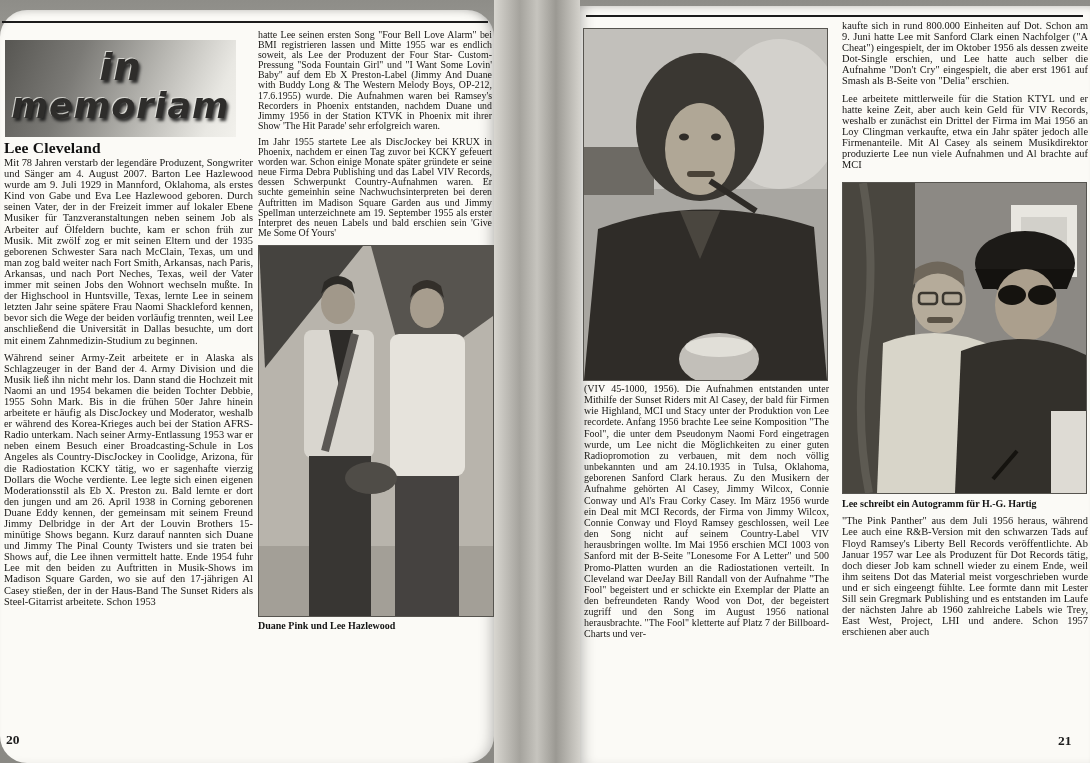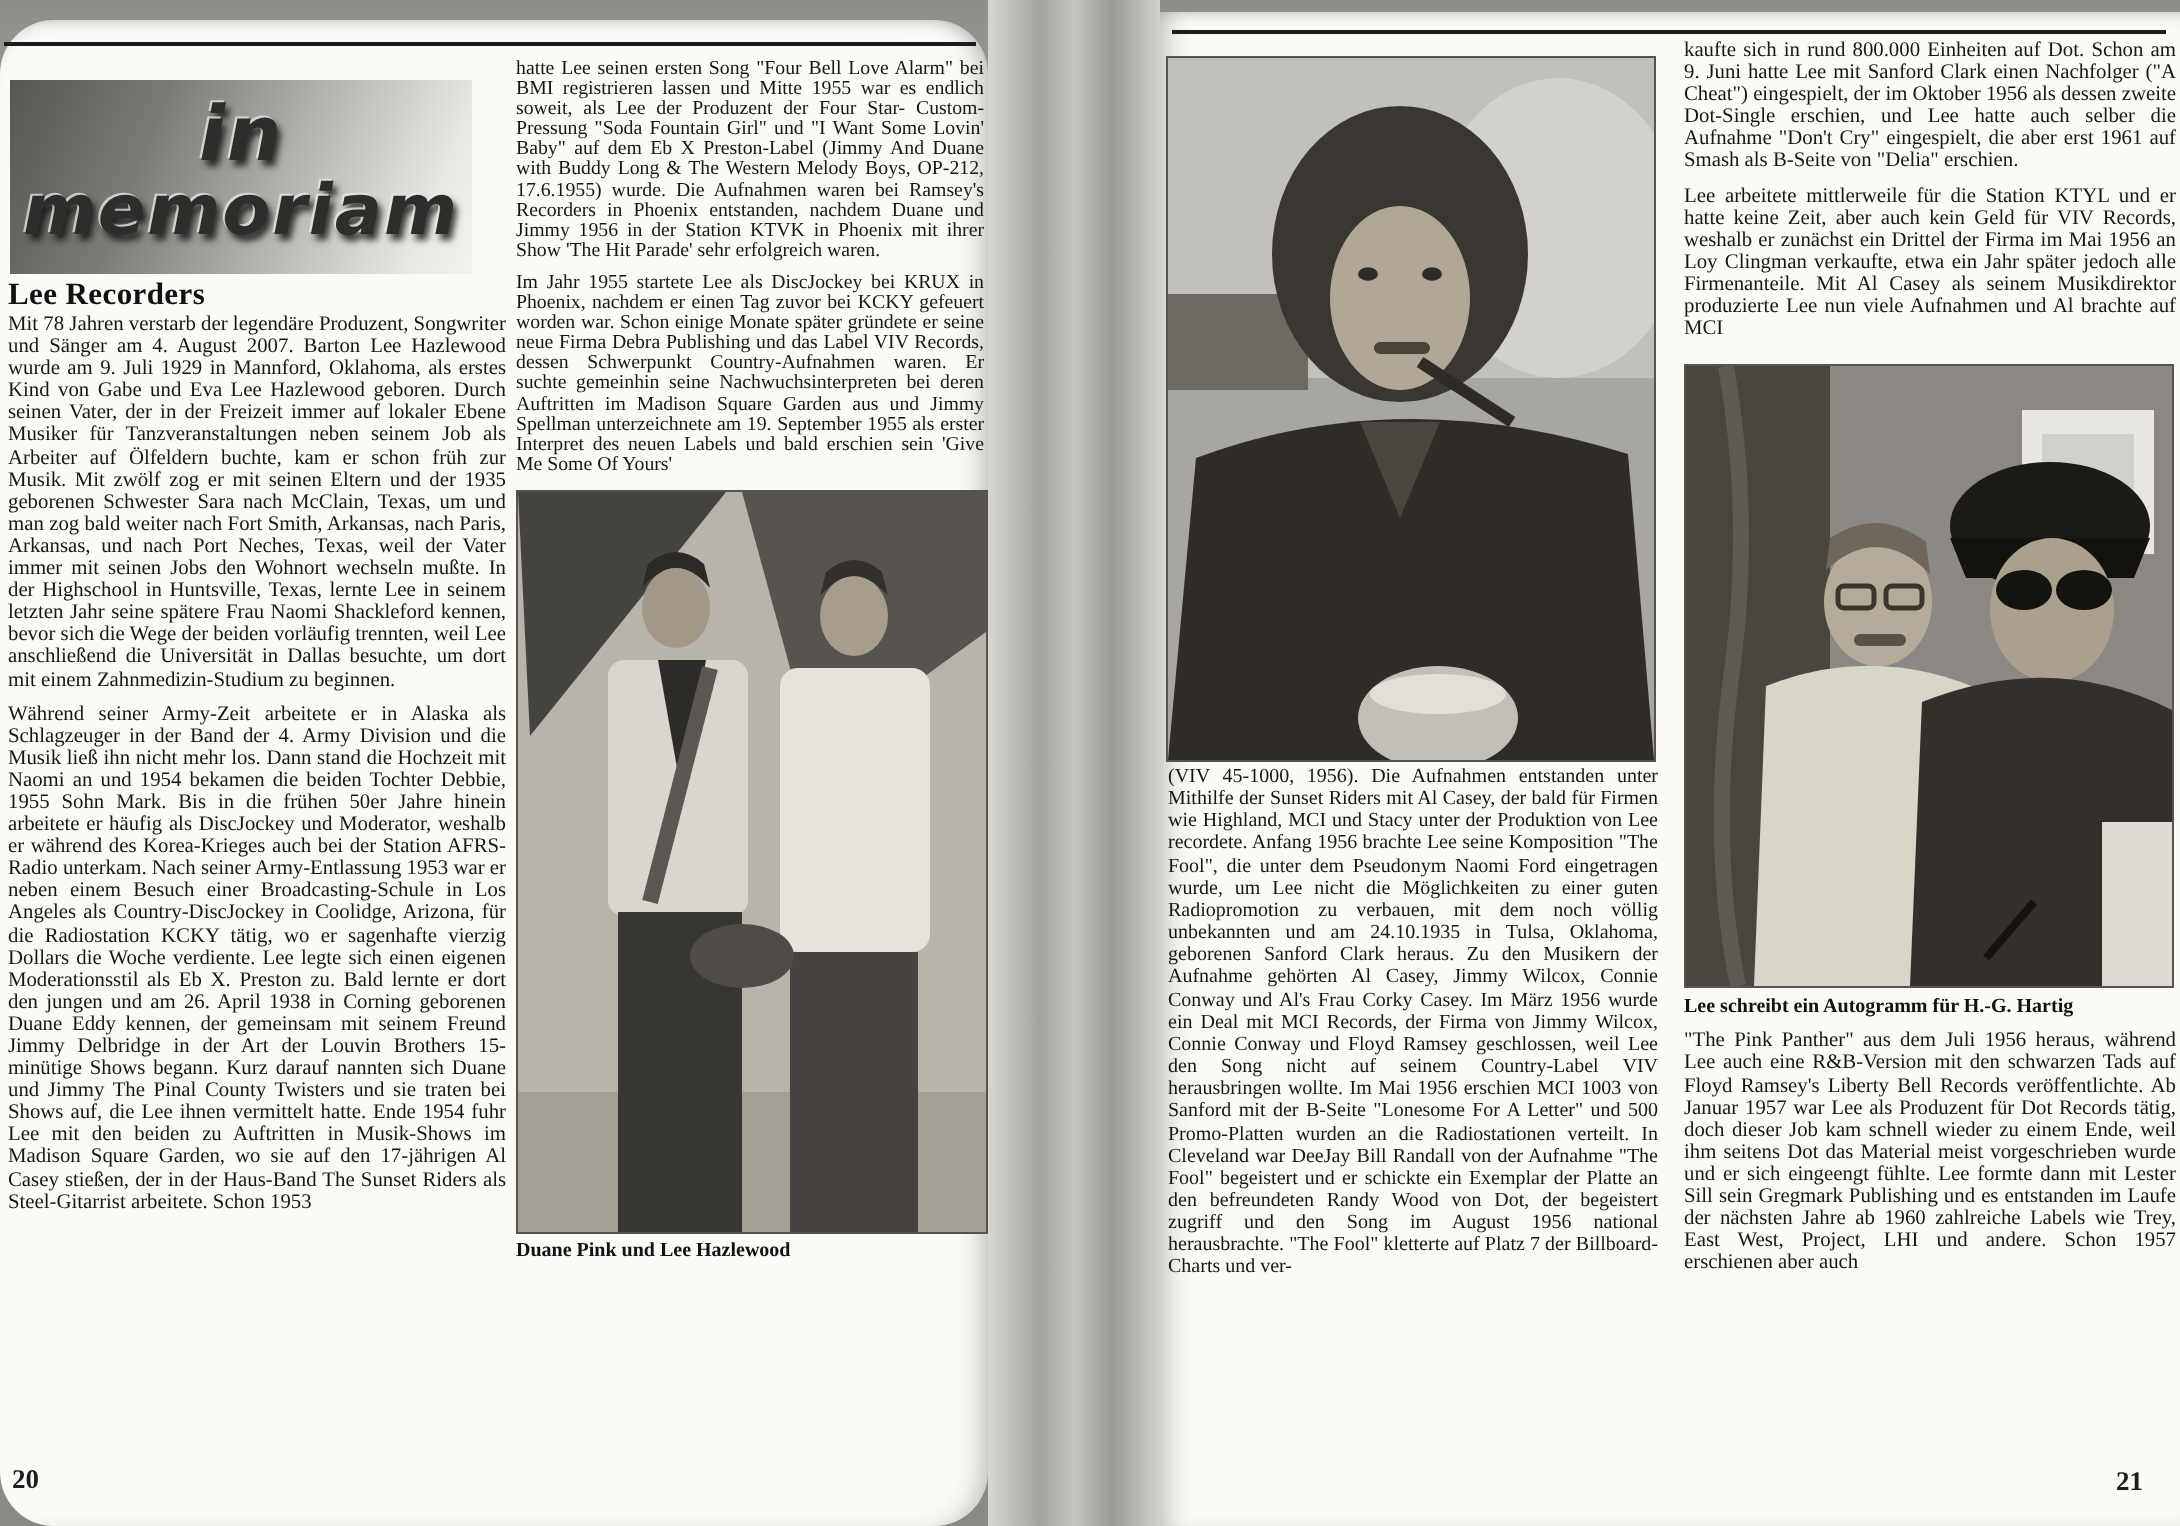--- a/index.html
+++ b/index.html
@@ -61,21 +61,21 @@
   <div class="gutter"></div>
 
   <div class="page page-left">
     <div class="toprule rule-left"></div>
 
     <div class="memoriam">
       <div class="l1">in</div>
       <div class="l2">memoriam</div>
     </div>
 
-    <div class="heading">Lee Recorders</div>
+    <div class="heading">Lee Cleveland</div>
 
     <div class="bodycol col-l1">
       <p>Mit 78 Jahren verstarb der legendäre Produzent, Songwriter und Sänger am 4. August 2007. Barton Lee Hazlewood wurde am 9. Juli 1929 in Mannford, Oklahoma, als erstes Kind von Gabe und Eva Lee Hazlewood geboren. Durch seinen Vater, der in der Freizeit immer auf lokaler Ebene Musiker für Tanzveranstaltungen neben seinem Job als Arbeiter auf Ölfeldern buchte, kam er schon früh zur Musik. Mit zwölf zog er mit seinen Eltern und der 1935 geborenen Schwester Sara nach McClain, Texas, um und man zog bald weiter nach Fort Smith, Arkansas, nach Paris, Arkansas, und nach Port Neches, Texas, weil der Vater immer mit seinen Jobs den Wohnort wechseln mußte. In der Highschool in Huntsville, Texas, lernte Lee in seinem letzten Jahr seine spätere Frau Naomi Shackleford kennen, bevor sich die Wege der beiden vorläufig trennten, weil Lee anschließend die Universität in Dallas besuchte, um dort mit einem Zahnmedizin-Studium zu beginnen.</p>
       <p>Während seiner Army-Zeit arbeitete er in Alaska als Schlagzeuger in der Band der 4. Army Division und die Musik ließ ihn nicht mehr los. Dann stand die Hochzeit mit Naomi an und 1954 bekamen die beiden Tochter Debbie, 1955 Sohn Mark. Bis in die frühen 50er Jahre hinein arbeitete er häufig als DiscJockey und Moderator, weshalb er während des Korea-Krieges auch bei der Station AFRS-Radio unterkam. Nach seiner Army-Entlassung 1953 war er neben einem Besuch einer Broadcasting-Schule in Los Angeles als Country-DiscJockey in Coolidge, Arizona, für die Radiostation KCKY tätig, wo er sagenhafte vierzig Dollars die Woche verdiente. Lee legte sich einen eigenen Moderationsstil als Eb X. Preston zu. Bald lernte er dort den jungen und am 26. April 1938 in Corning geborenen Duane Eddy kennen, der gemeinsam mit seinem Freund Jimmy Delbridge in der Art der Louvin Brothers 15-minütige Shows begann. Kurz darauf nannten sich Duane und Jimmy The Pinal County Twisters und sie traten bei Shows auf, die Lee ihnen vermittelt hatte. Ende 1954 fuhr Lee mit den beiden zu Auftritten in Musik-Shows im Madison Square Garden, wo sie auf den 17-jährigen Al Casey stießen, der in der Haus-Band The Sunset Riders als Steel-Gitarrist arbeitete. Schon 1953</p>
     </div>
 
     <div class="bodycol col-l2">
       <p>hatte Lee seinen ersten Song "Four Bell Love Alarm" bei BMI registrieren lassen und Mitte 1955 war es endlich soweit, als Lee der Produzent der Four Star- Custom-Pressung "Soda Fountain Girl" und "I Want Some Lovin' Baby" auf dem Eb X Preston-Label (Jimmy And Duane with Buddy Long &amp; The Western Melody Boys, OP-212, 17.6.1955) wurde. Die Aufnahmen waren bei Ramsey's Recorders in Phoenix entstanden, nachdem Duane und Jimmy 1956 in der Station KTVK in Phoenix mit ihrer Show 'The Hit Parade' sehr erfolgreich waren.</p>
       <p>Im Jahr 1955 startete Lee als DiscJockey bei KRUX in Phoenix, nachdem er einen Tag zuvor bei KCKY gefeuert worden war. Schon einige Monate später gründete er seine neue Firma Debra Publishing und das Label VIV Records, dessen Schwerpunkt Country-Aufnahmen waren. Er suchte gemeinhin seine Nachwuchsinterpreten bei deren Auftritten im Madison Square Garden aus und Jimmy Spellman unterzeichnete am 19. September 1955 als erster Interpret des neuen Labels und bald erschien sein 'Give Me Some Of Yours'</p>
 

